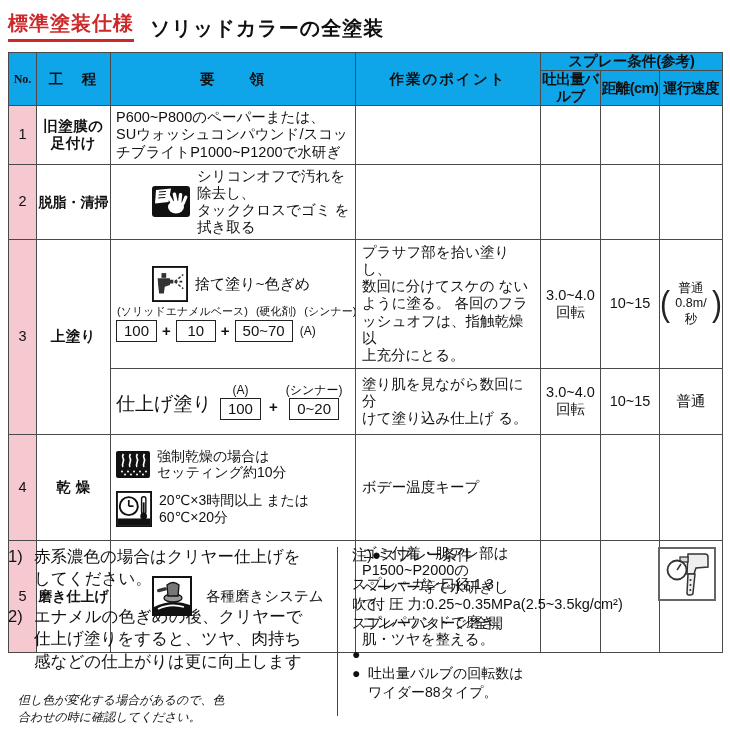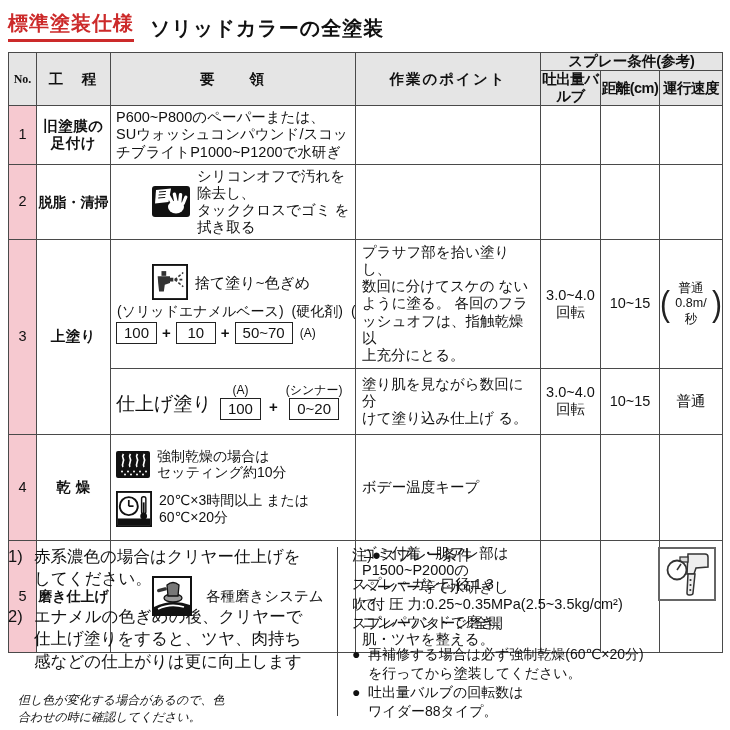--- a/index.html
+++ b/index.html
@@ -10,36 +10,36 @@
   
   .titlebar { display:flex; align-items:flex-end; margin:2px 0 10px 0; }
   .title-red { color:#cc2a2a; font-weight:bold; font-size:20px;
     border-bottom:3px solid #cc2a2a; padding-bottom:2px; letter-spacing:1px; }
   .title-black { font-weight:bold; font-size:20px; margin-left:16px; letter-spacing:1px; }
 
   
   table.spec { border-collapse:collapse; table-layout:fixed; width:714px; }
   table.spec td, table.spec th { border:1px solid #4a4a4a; vertical-align:middle;
     font-size:14.5px; line-height:1.18; overflow:hidden; }
-  th { background:#e5e5e5; font-weight:bold; text-align:center; }
+  th { background:#0ea5e9; font-weight:bold; text-align:center; }
   th.h-main { font-size:14px; letter-spacing:2px;font-family:Liberation Serif, serif; }
   th.h-spray { font-size:12px; letter-spacing:0; }
   th.h-sub { font-size:11px; font-weight:bold; letter-spacing:-0.5px; }
   td.no-cell { background:#f6c9d0; text-align:center; font-size:14px; }
   td.proc-cell { text-align:center; font-size:15px; font-weight:bold; letter-spacing:0.5px; }
   td.yoryo { padding:3px 5px; }
   td.point { padding:4px 6px; vertical-align:top; font-size:14px; }
   td.spray-val { text-align:center; font-size:13px; }
   .pre { white-space:pre-line; }
 
   .icon-line { display:flex; align-items:center; gap:7px;padding-left:36px; }
   .icon-box { flex:0 0 auto; display:block; }
 
   
-  .mix-labels { display:flex; gap:8px; font-size:14px; margin:3px 0 2px 1px; white-space:nowrap; }
+  .mix-labels { display:flex; gap:8px; font-size:11px; margin:3px 0 2px 1px; white-space:nowrap; }
   .formula { display:flex; align-items:center; gap:5px; margin-top:1px; }
   .fbox { border:1.5px solid #222; padding:1px 7px; font-size:15px; min-width:40px; text-align:center; }
   .plus { font-size:15px; font-weight:bold; }
   .fsuffix { font-size:12px; margin-left:2px; }
   .labeled-box { display:flex; flex-direction:column; align-items:center; }
   .labeled-box .lb-label { font-size:12px; margin-bottom:1px; }
   .finish-row { display:flex; align-items:flex-end; gap:8px; }
   .finish-label { font-size:19px; margin-bottom:4px; }
   .plus-low { margin-bottom:4px; }
 
@@ -322,22 +322,20 @@
             <circle cx="32.5" cy="38" r="1.1" fill="#333"></circle>
             <circle cx="32.3" cy="43" r="1.1" fill="#333"></circle>
         </svg>
       </div>
       <div class="nr-heading">注)●スプレー条件</div>
       <div class="nr-lines pre">スプレーガン口径:1.3
 吹 付 圧 力:0.25~0.35MPa(2.5~3.5kg/cm²)
 スプレーパターン:全開</div>
       <div class="bullet-row">
         <span class="bullet-dot">●</span>
-        <span class="pre">再補修する場合は必ず強制乾燥(60℃×20分)
-を行ってから塗装してください。</span>
       </div>
       <div class="bullet-row">
         <span class="bullet-dot">●</span>
         <span class="pre">吐出量バルブの回転数は
 ワイダー88タイプ。</span>
       </div>
     </div>
   </div>
 
 </div>

